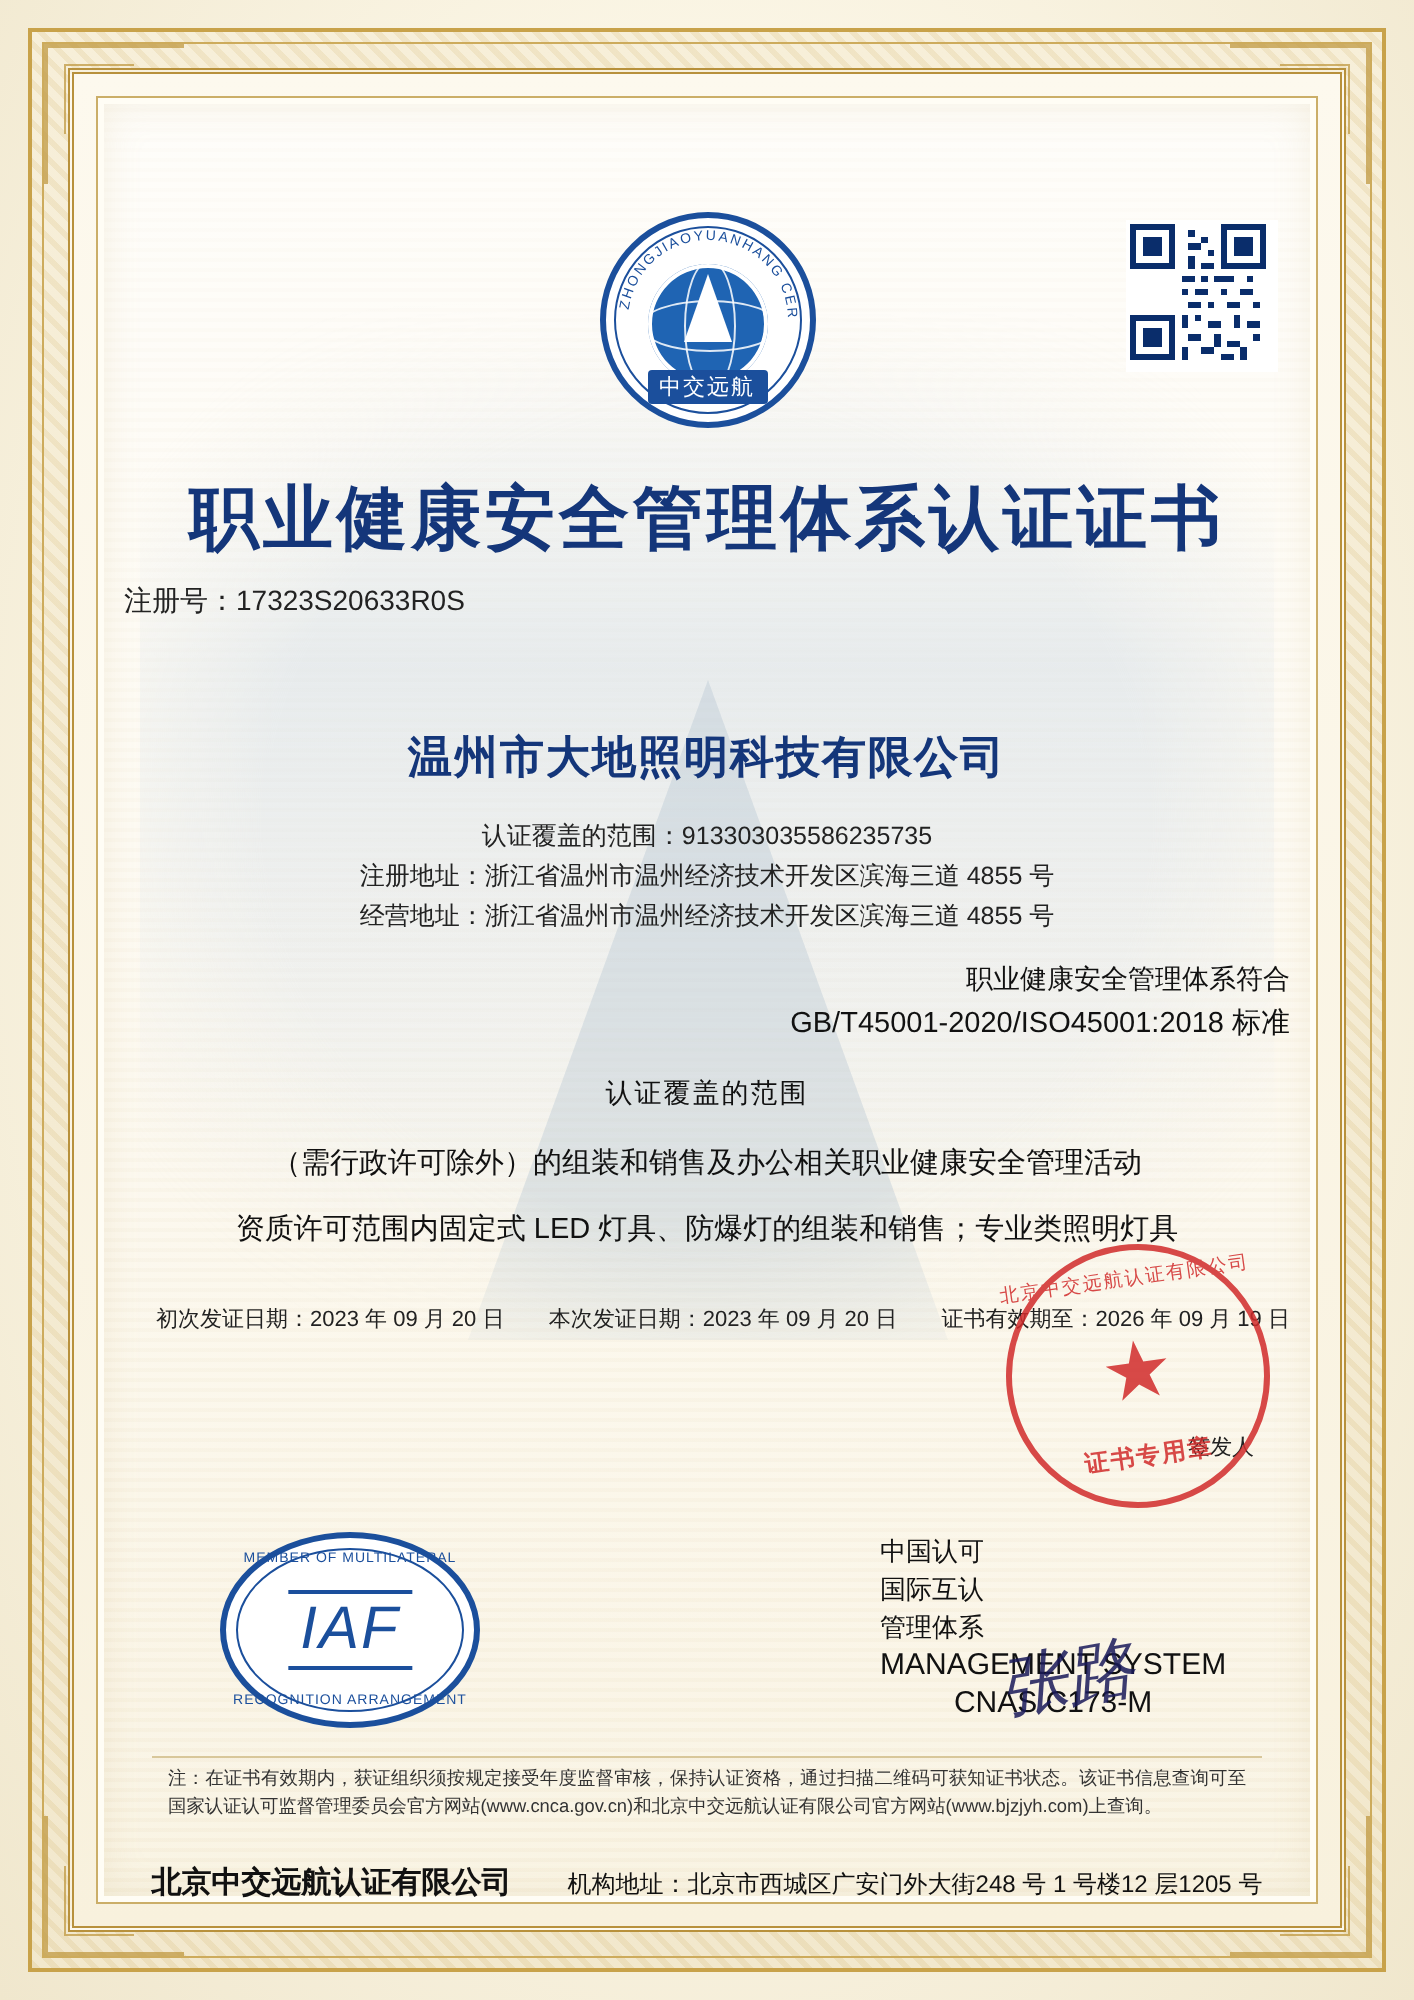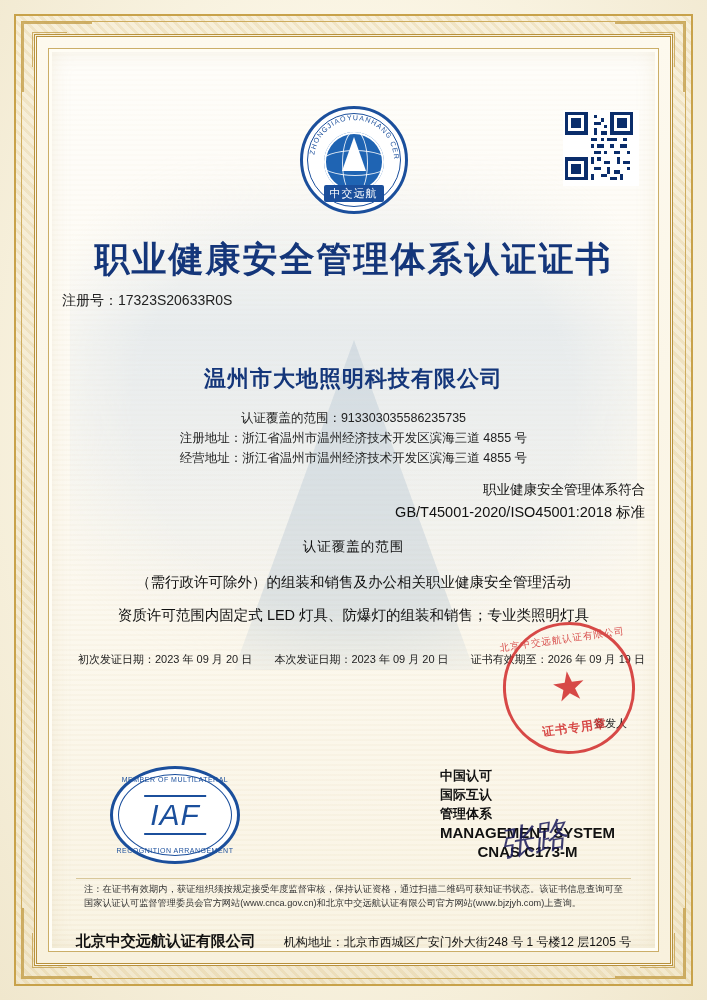--- a/index.html
+++ b/index.html
@@ -166,21 +166,21 @@
   .iaf .b{position:absolute;left:0;right:0;bottom:7px;text-align:center;font-size:7px;letter-spacing:.5px;}
   .cnas{position:absolute;left:196px;top:14px;width:150px;height:76px;}
   .cnas .oval{
     position:absolute;left:0;top:0;width:150px;height:76px;border-radius:50%;
     border:3px solid #1b4f9c;background:#fff;
   }
   .cnas .txt{
     position:absolute;left:0;right:0;top:50%;transform:translateY(-50%);
     text-align:center;font-size:29px;font-weight:bold;color:#1b4f9c;letter-spacing:1px;
   }
-  .cnas-text{position:absolute;left:378px;top:6px;font-size:13px;color:#111;line-height:19px;font-weight:bold;}
+  .cnas-text{position:absolute;left:378px;top:6px;font-size:13px;color:#111;line-height:19px;}
   .cnas-text .en{font-size:15px;text-align:center;}
   .signature{
     position:absolute;right:26px;top:52px;width:120px;height:46px;
     color:#1a1a5a;font-family:"Liberation Serif",serif;font-size:34px;font-style:italic;
     transform:rotate(-10deg);opacity:.85;
   }
 
   .note{
     position:absolute;left:22px;right:22px;top:822px;
     font-size:9.2px;color:#333;line-height:14px;text-align:justify;

